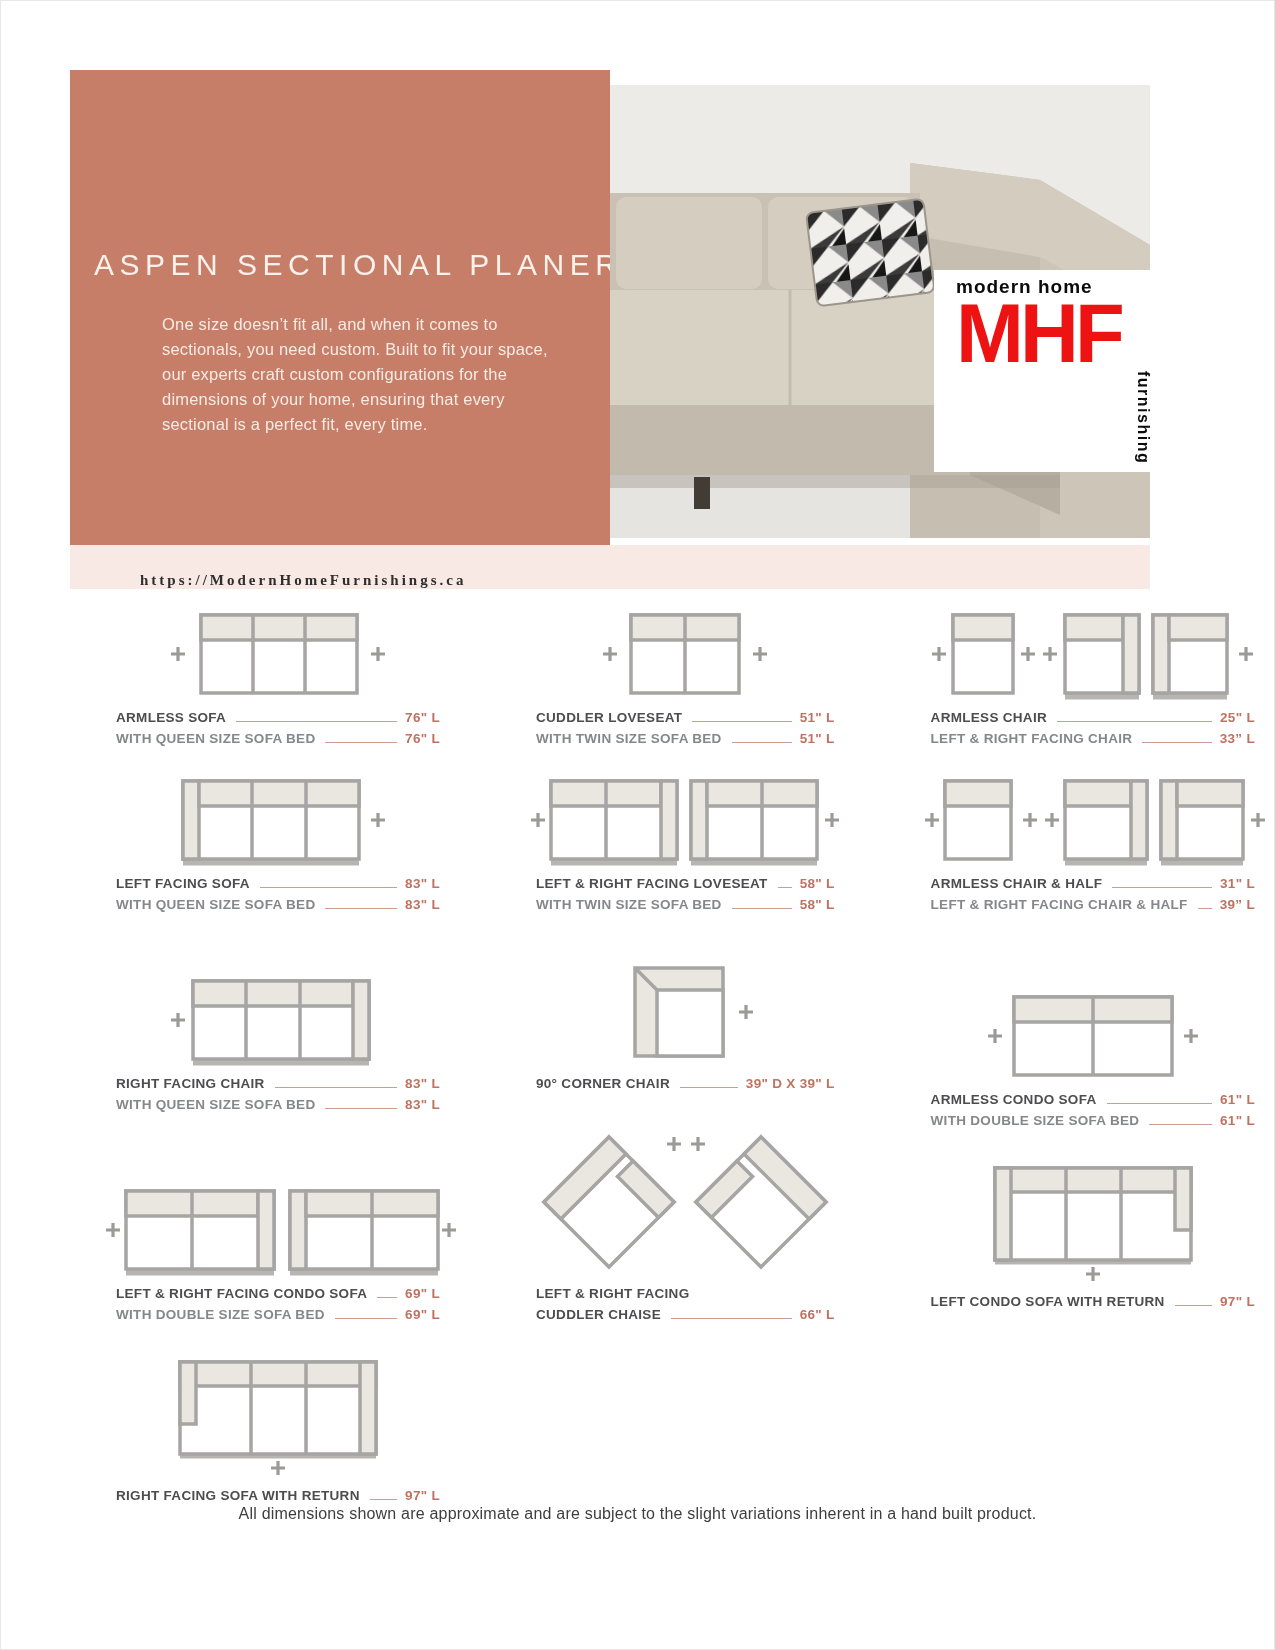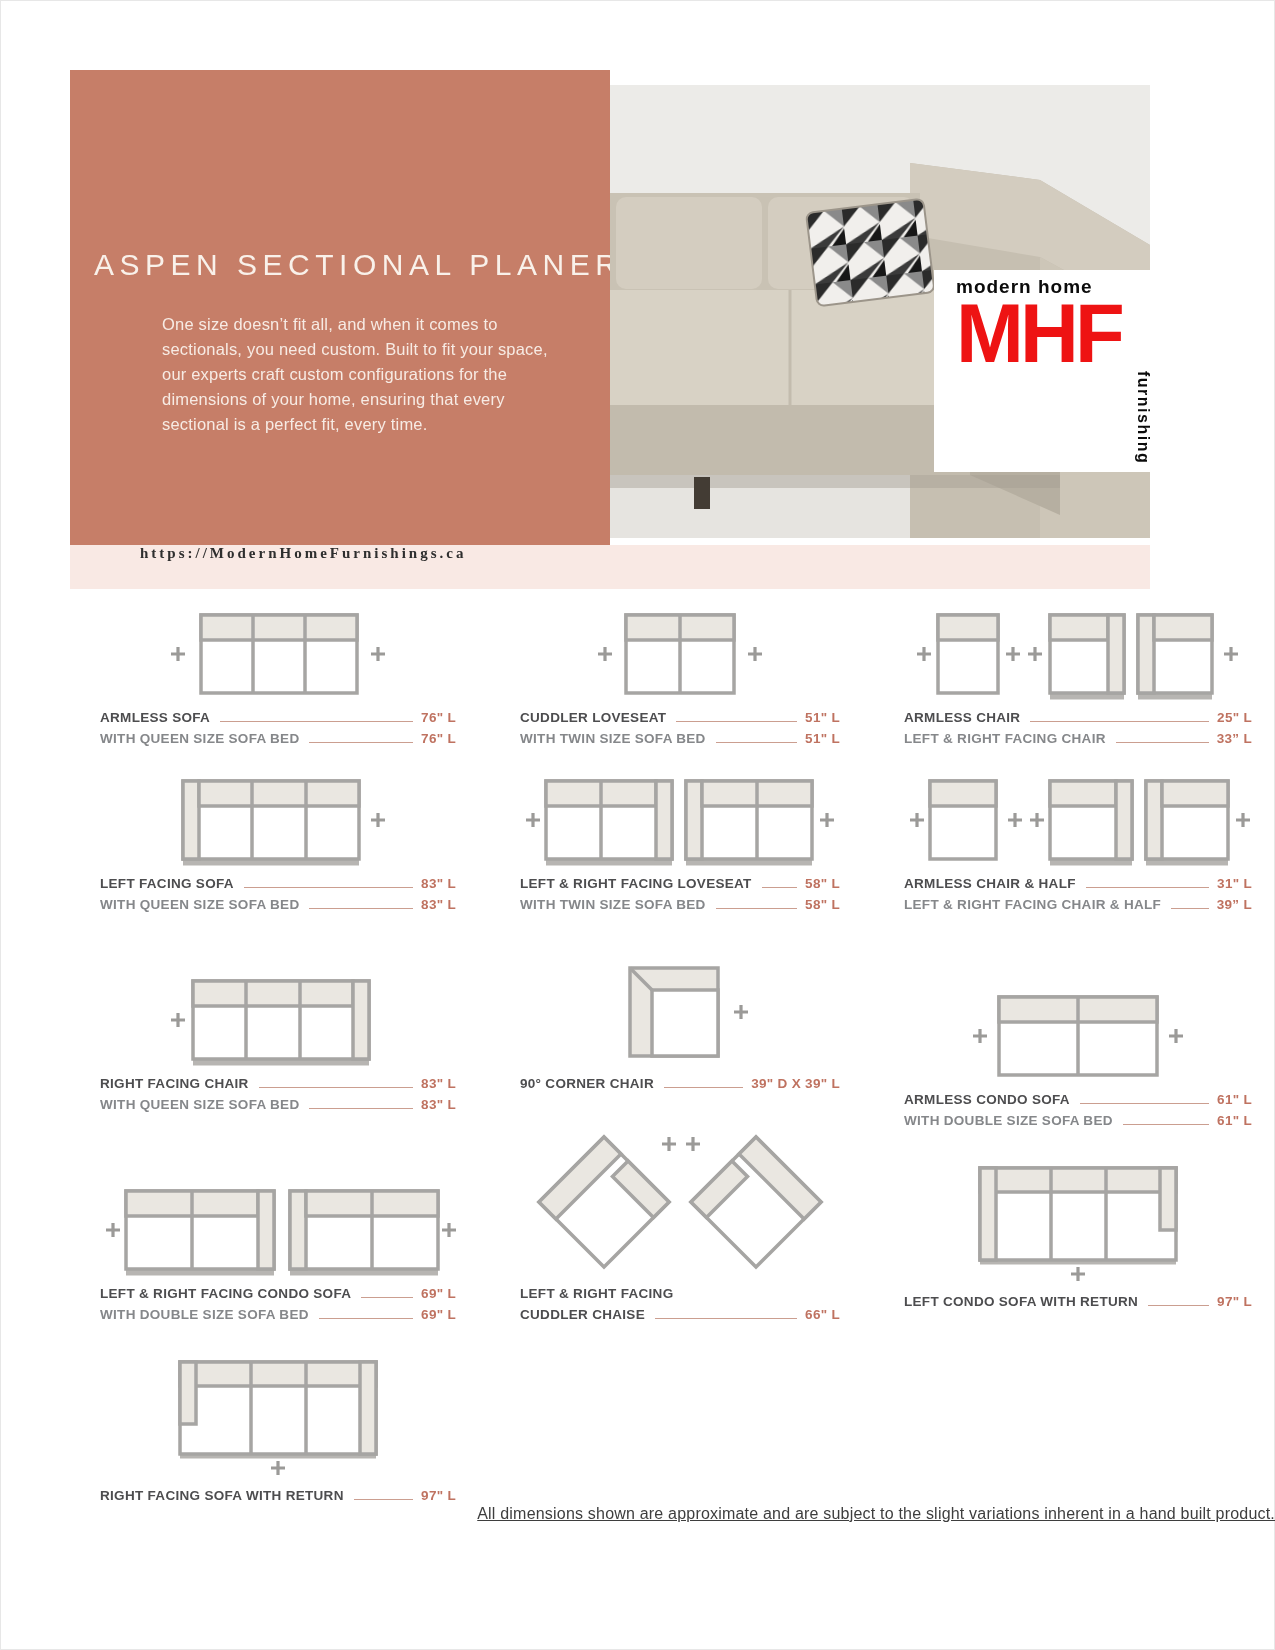--- a/index.html
+++ b/index.html
@@ -35,56 +35,56 @@
     font-size:84px;font-weight:bold;color:#ee1313;line-height:0.80;
     letter-spacing:-4px;transform:scaleX(0.97);transform-origin:left;margin-top:2px;
   }
   .logo-side{
     writing-mode:vertical-rl;font-size:16px;font-weight:bold;color:#0b0b0b;
     letter-spacing:1.5px;line-height:1.1;padding-top:2px;
   }
   
   .urlbar{
     position:absolute;left:70px;top:545px;width:1080px;height:44px;
-    background:#f9e9e4;display:flex;align-items:flex-start;
+    background:#f9e9e4;display:flex;align-items:flex-end;
   }
   .url{
     margin-left:70px;font-family:"Liberation Serif",serif;font-weight:bold;
     font-size:15px;letter-spacing:3px;color:#2e2e2e;text-decoration:none;
   }
   
   .grid{
     position:absolute;left:70px;top:608px;width:1115px;
     display:grid;grid-template-columns:repeat(3,1fr);
   }
   .cell{padding:0 34px 0 30px;box-sizing:border-box;}
   .diag{display:flex;align-items:flex-end;justify-content:center;margin-bottom:10px;}
   .r1 .diag,.r2 .diag{height:92px;}
   .r3 .diag{height:126px;}
   .r4 .diag{height:142px;}
   .r5 .diag{height:150px;}
   .r1,.r2{margin-bottom:22px;}
   .r3{margin-bottom:0;}
   .r4{margin-bottom:0;}
-  .line{display:flex;align-items:baseline;font-size:13.5px;letter-spacing:0.3px;margin:0 0 6px;}
+  .line{display:flex;align-items:baseline;font-size:13.5px;letter-spacing:0.3px;margin:0 16px 6px;}
   .line .lbl{font-weight:bold;color:#4d4d4f;white-space:nowrap;}
   .line.sub .lbl{font-weight:bold;color:#85878a;}
   .leader{flex:1;border-bottom:1.5px solid #cb9e90;margin:0 8px 3px 10px;min-width:14px;}
   .val{font-weight:bold;color:#bf7260;white-space:nowrap;}
   
   .diag svg{overflow:visible;}
   .diag svg .w{fill:#ffffff;stroke:#a6a5a3;stroke-width:3.5;}
   .diag svg .f{fill:#eae7e1;stroke:#a6a5a3;stroke-width:3.5;}
   .diag svg .s{fill:none;stroke:#a6a5a3;stroke-width:3.5;}
   .diag svg .x{fill:none;stroke:#9b9a98;stroke-width:3.2;}
   .diag svg .base{fill:none;stroke:#b7b5b2;stroke-width:7;}
   
   .footer{
-    position:absolute;left:0;top:1505px;width:100%;text-align:right;
-    font-size:16px;color:#3e3e3e;letter-spacing:0.2px;text-decoration:underline;
+    position:absolute;left:0;top:1505px;width:100%;text-align:center;
+    font-size:16px;color:#3e3e3e;letter-spacing:0.2px;
   }
 </style>
 </head>
 <body>
 
 <header>
   <div class="hero-panel">
     <h1>ASPEN SECTIONAL PLANER</h1>
     <p>One size doesn’t fit all, and when it comes to sectionals, you need custom. Built to fit your space, our experts craft custom configurations for the dimensions of your home, ensuring that every sectional is a perfect fit, every time.</p>
   </div>

